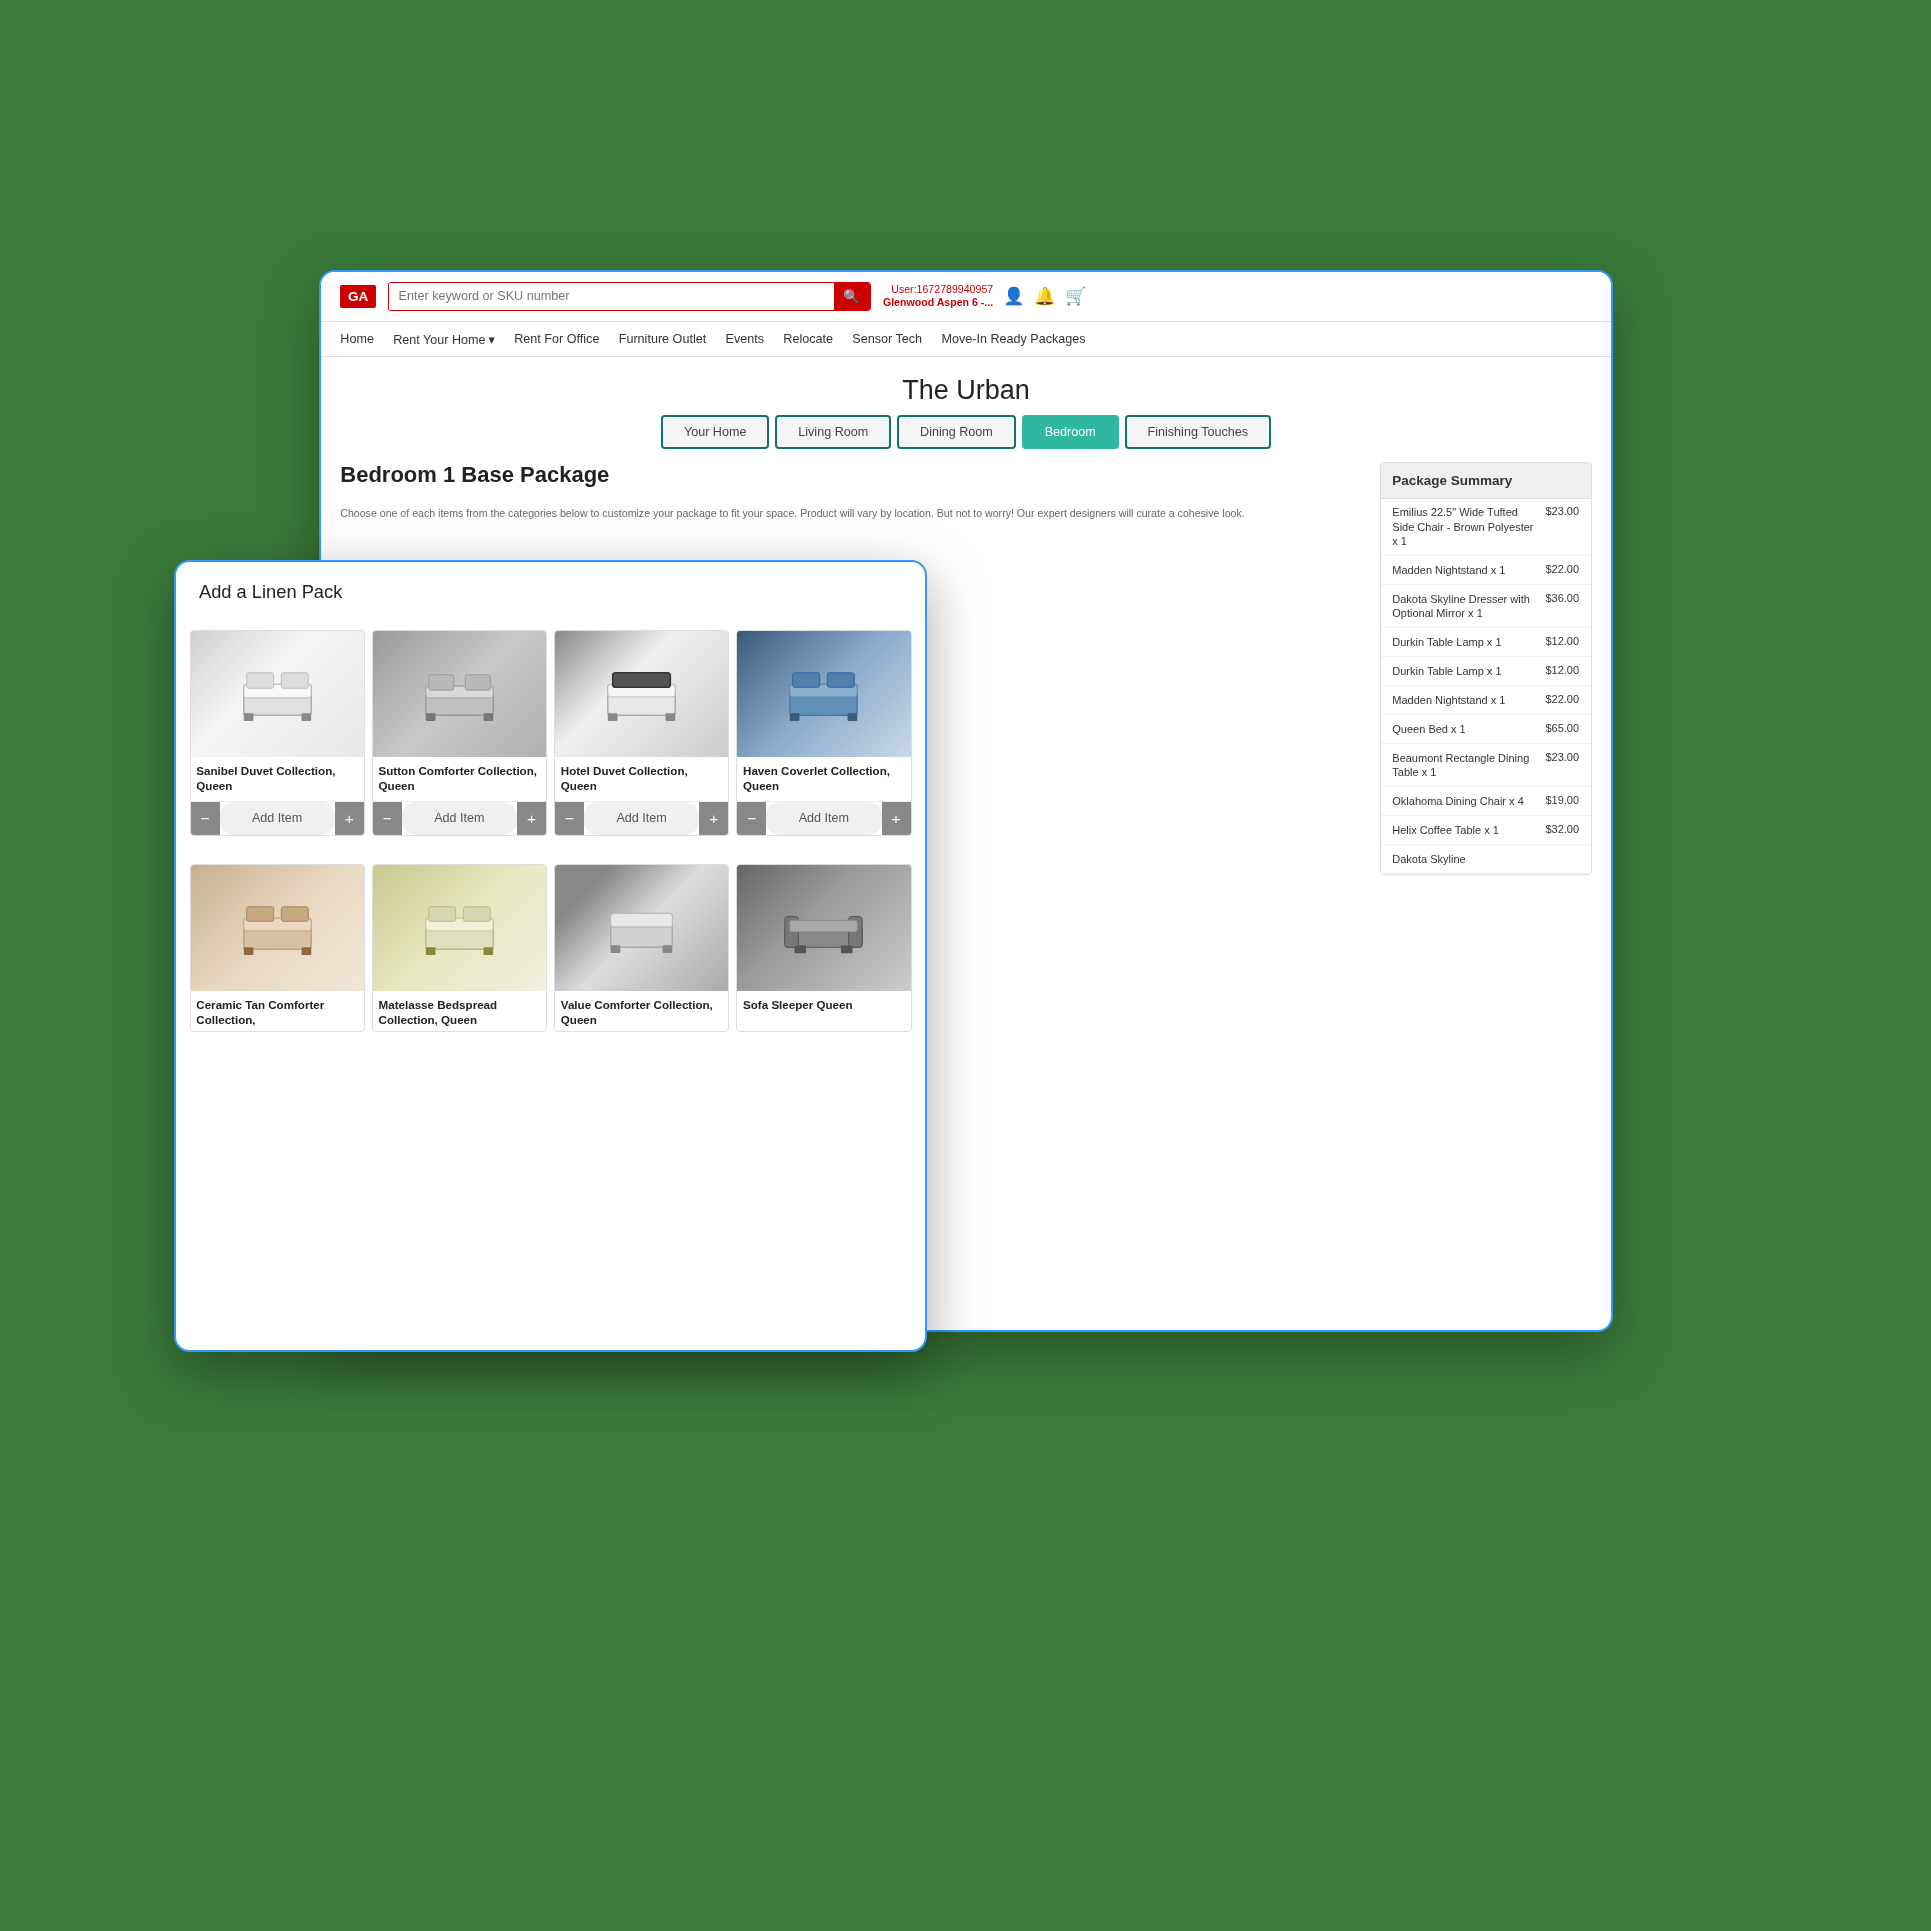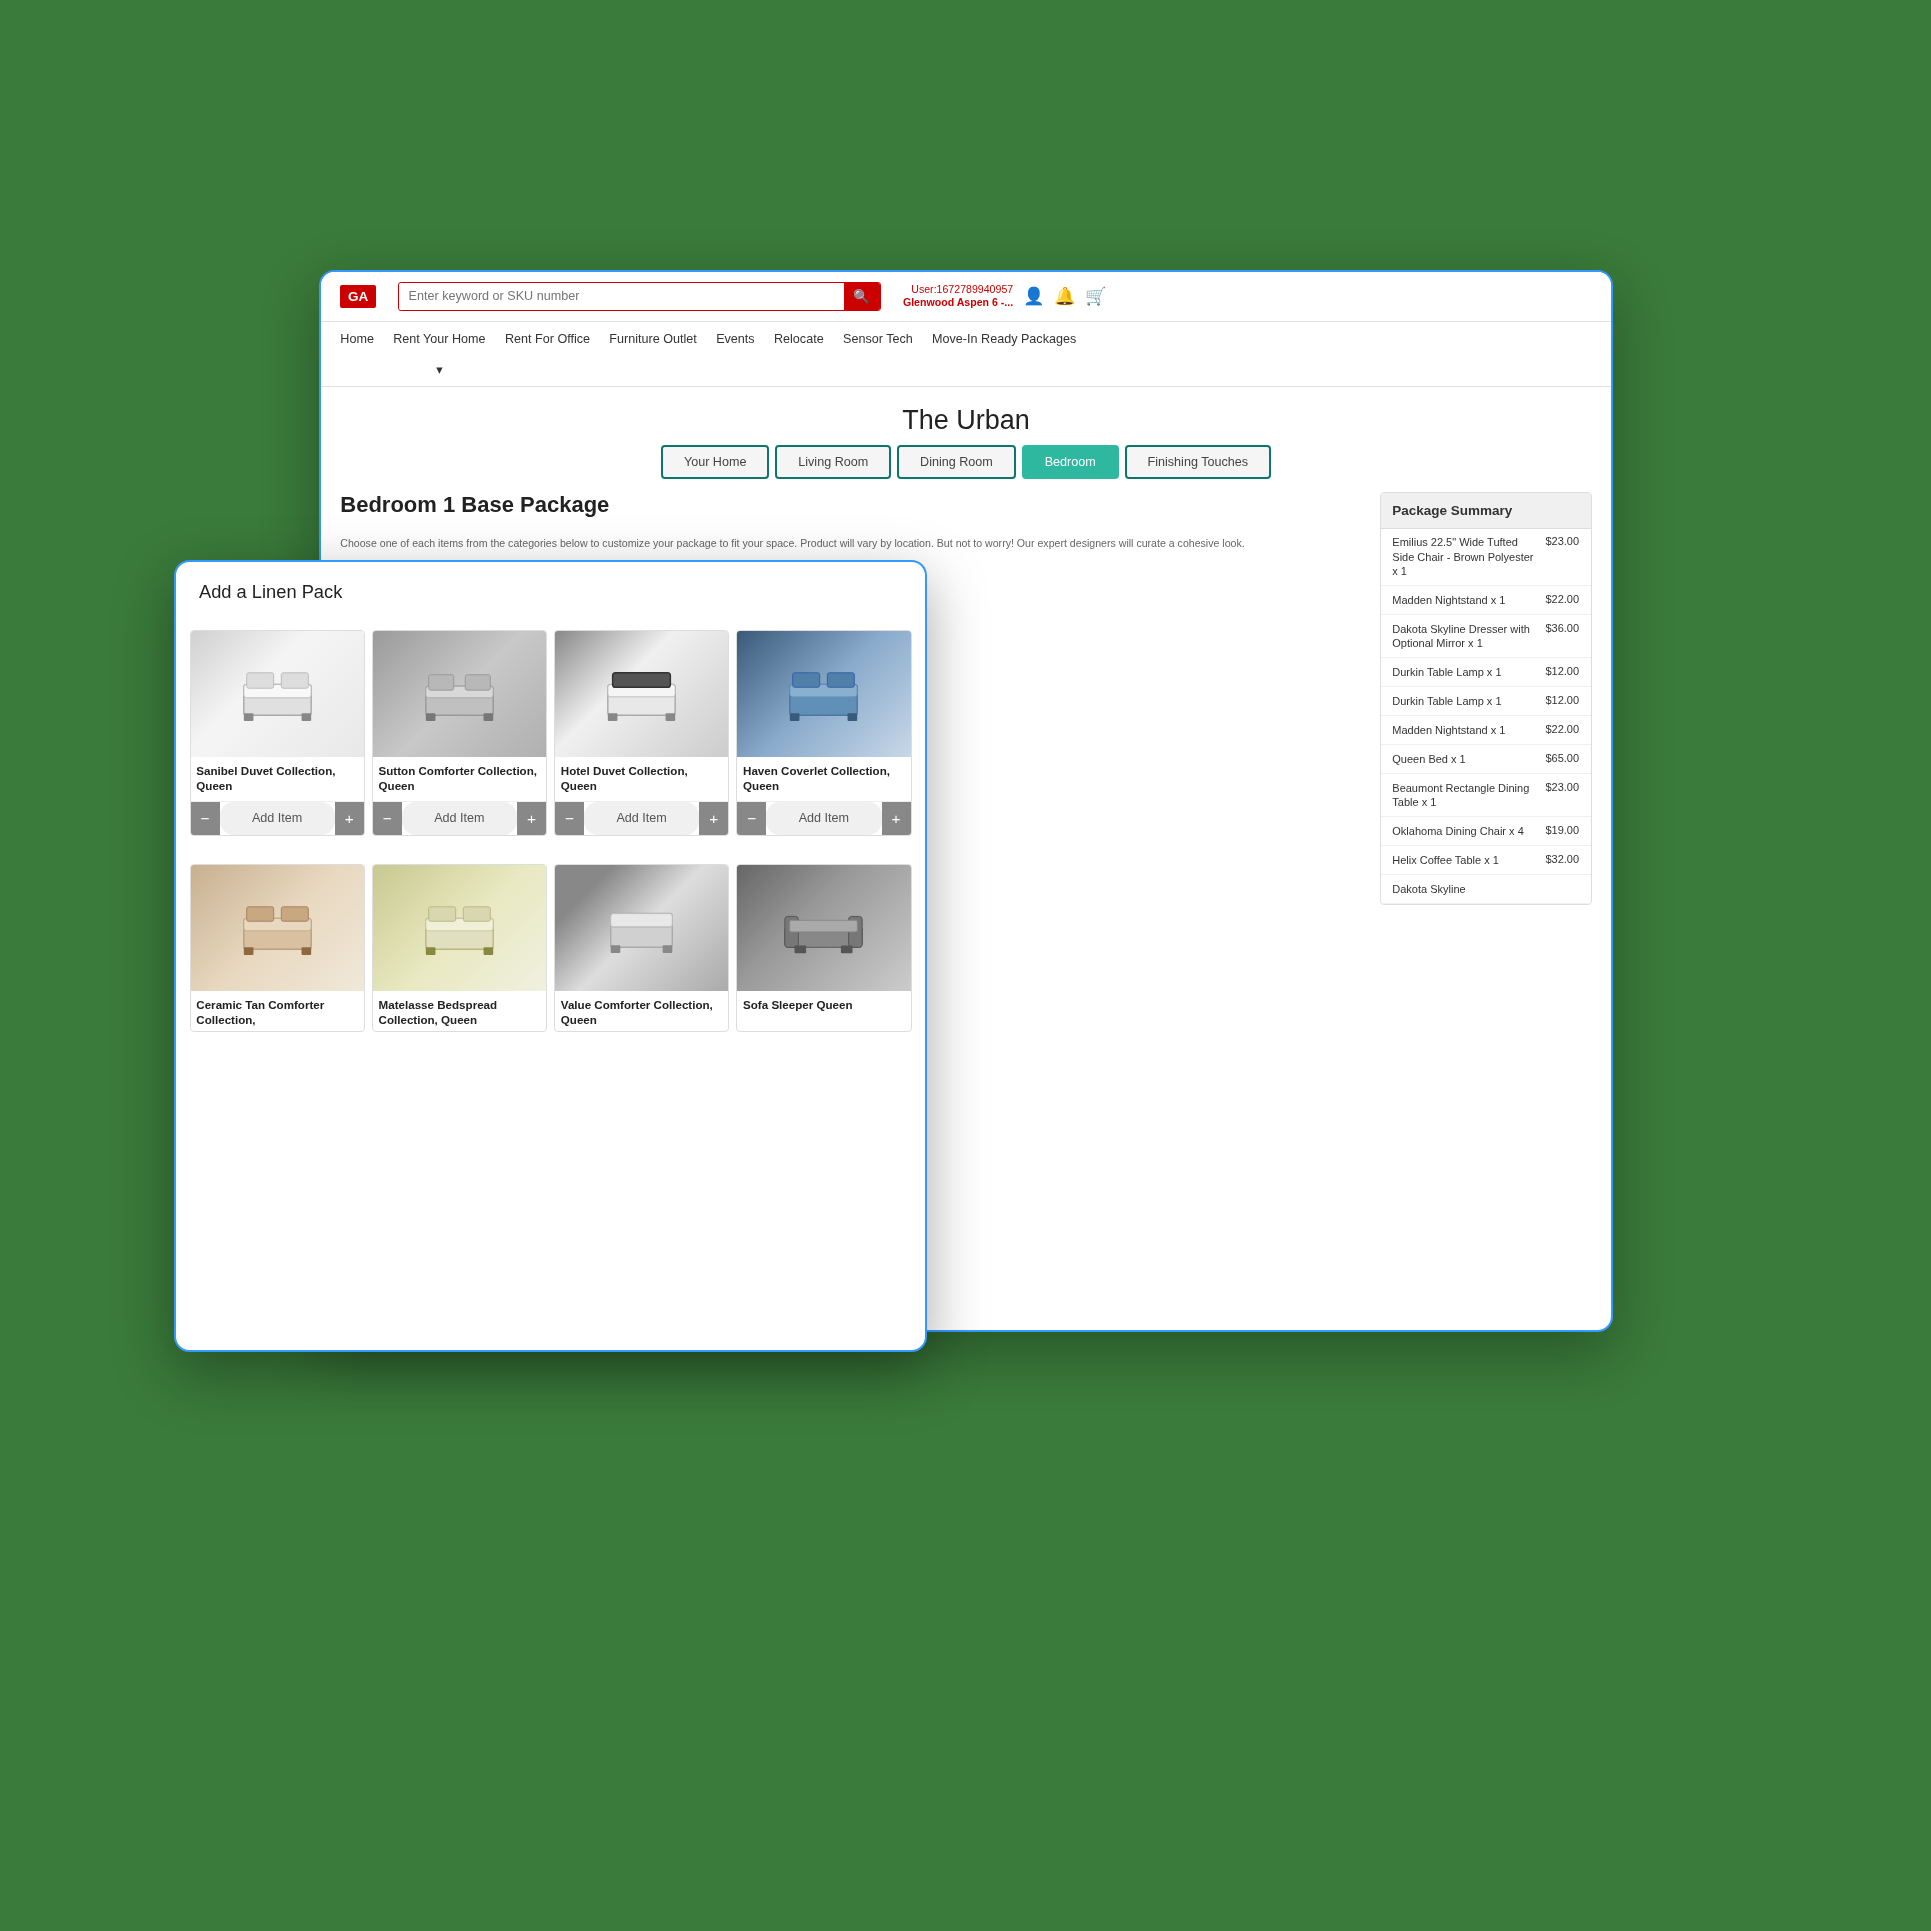--- a/index.html
+++ b/index.html
@@ -50,21 +50,21 @@
       z-index: 2;
     }
 
     
     .nav-bar {
       background: #fff;
       border-bottom: 1px solid #e0e0e0;
       padding: 9.7px 19.3px;
       display: flex;
       align-items: center;
-      gap: 22px;
+      gap: 12px;
     }
 
     .logo-box {
       background: #cc0000;
       color: #fff;
       font-weight: bold;
       font-size: 13.5px;
       padding: 3.9px 7.7px;
       border-radius: 1.9px;
       min-width: 35px;
@@ -128,23 +128,22 @@
 
     .main-nav a {
       text-decoration: none;
       color: #333;
       cursor: pointer;
       white-space: nowrap;
     }
 
     .dropdown-link {
       display: flex;
-      align-items: center;
-      gap: 16px;
-      flex-direction: column;
+      align-items: flex-end;
+      gap: 3px;
     }
 
     .page-title {
       text-align: center;
       font-size: 27px;
       font-weight: 300;
       padding: 17.4px 0 9.7px;
       color: #222;
     }
 

